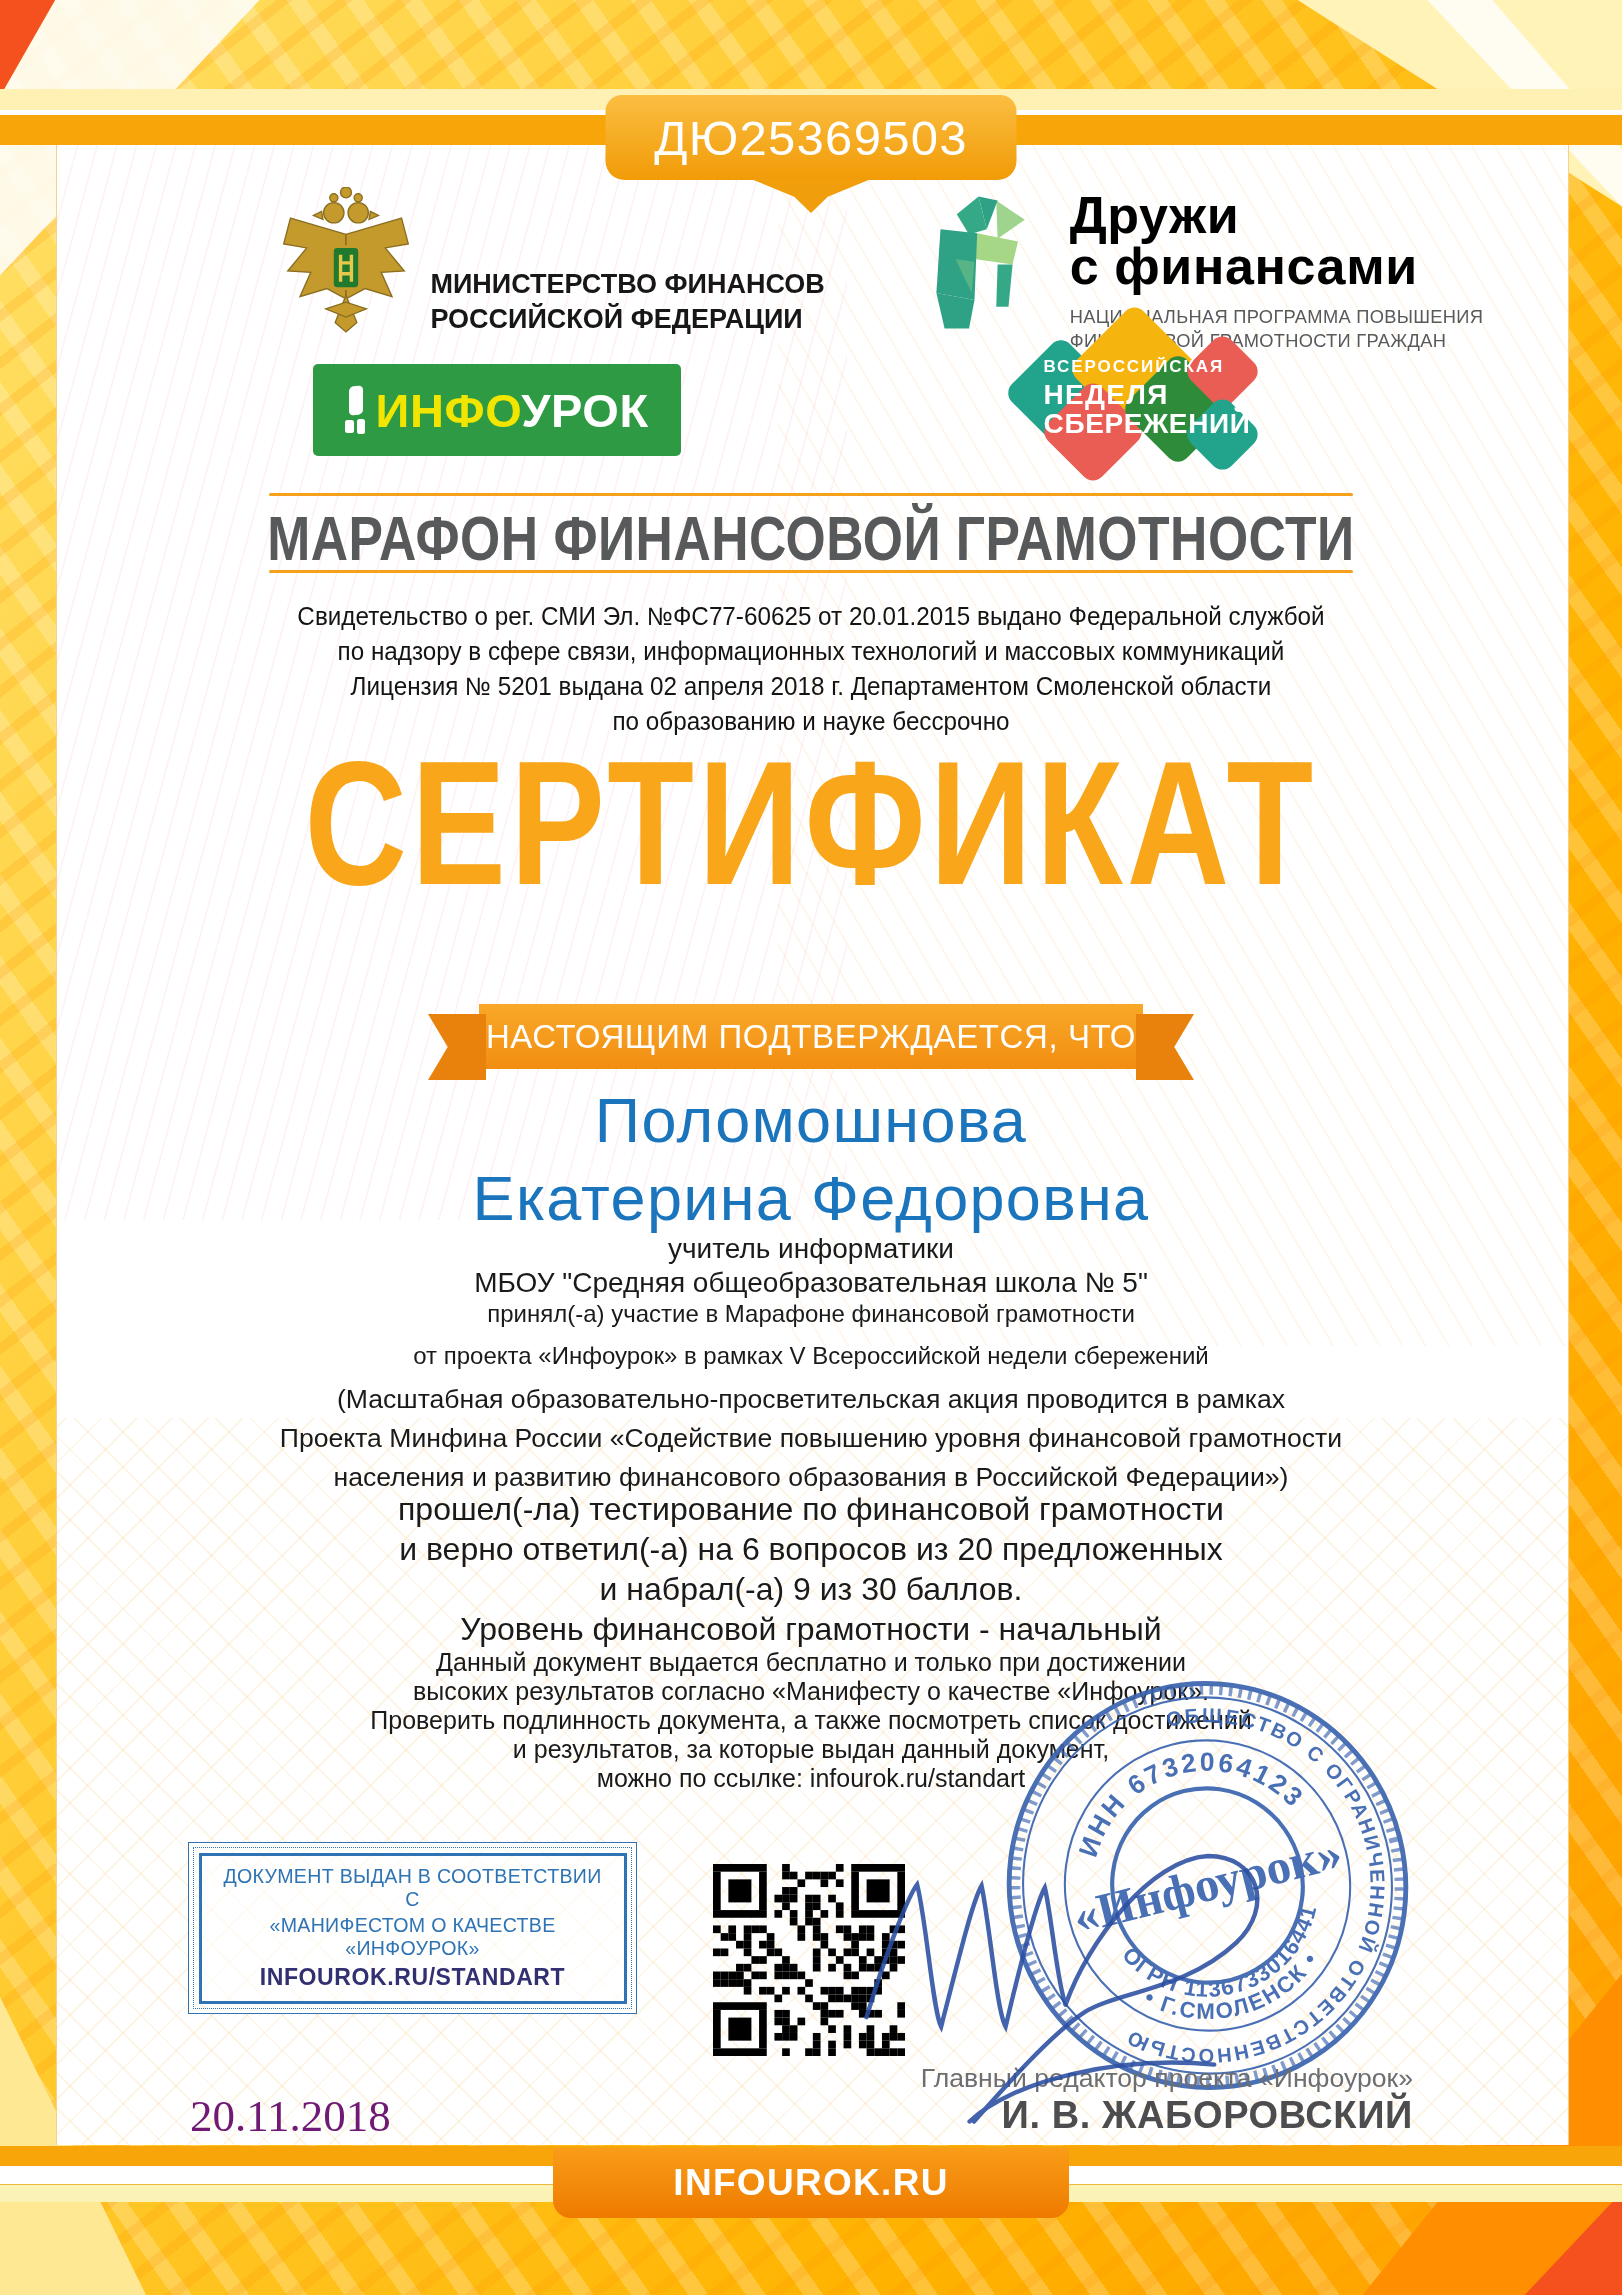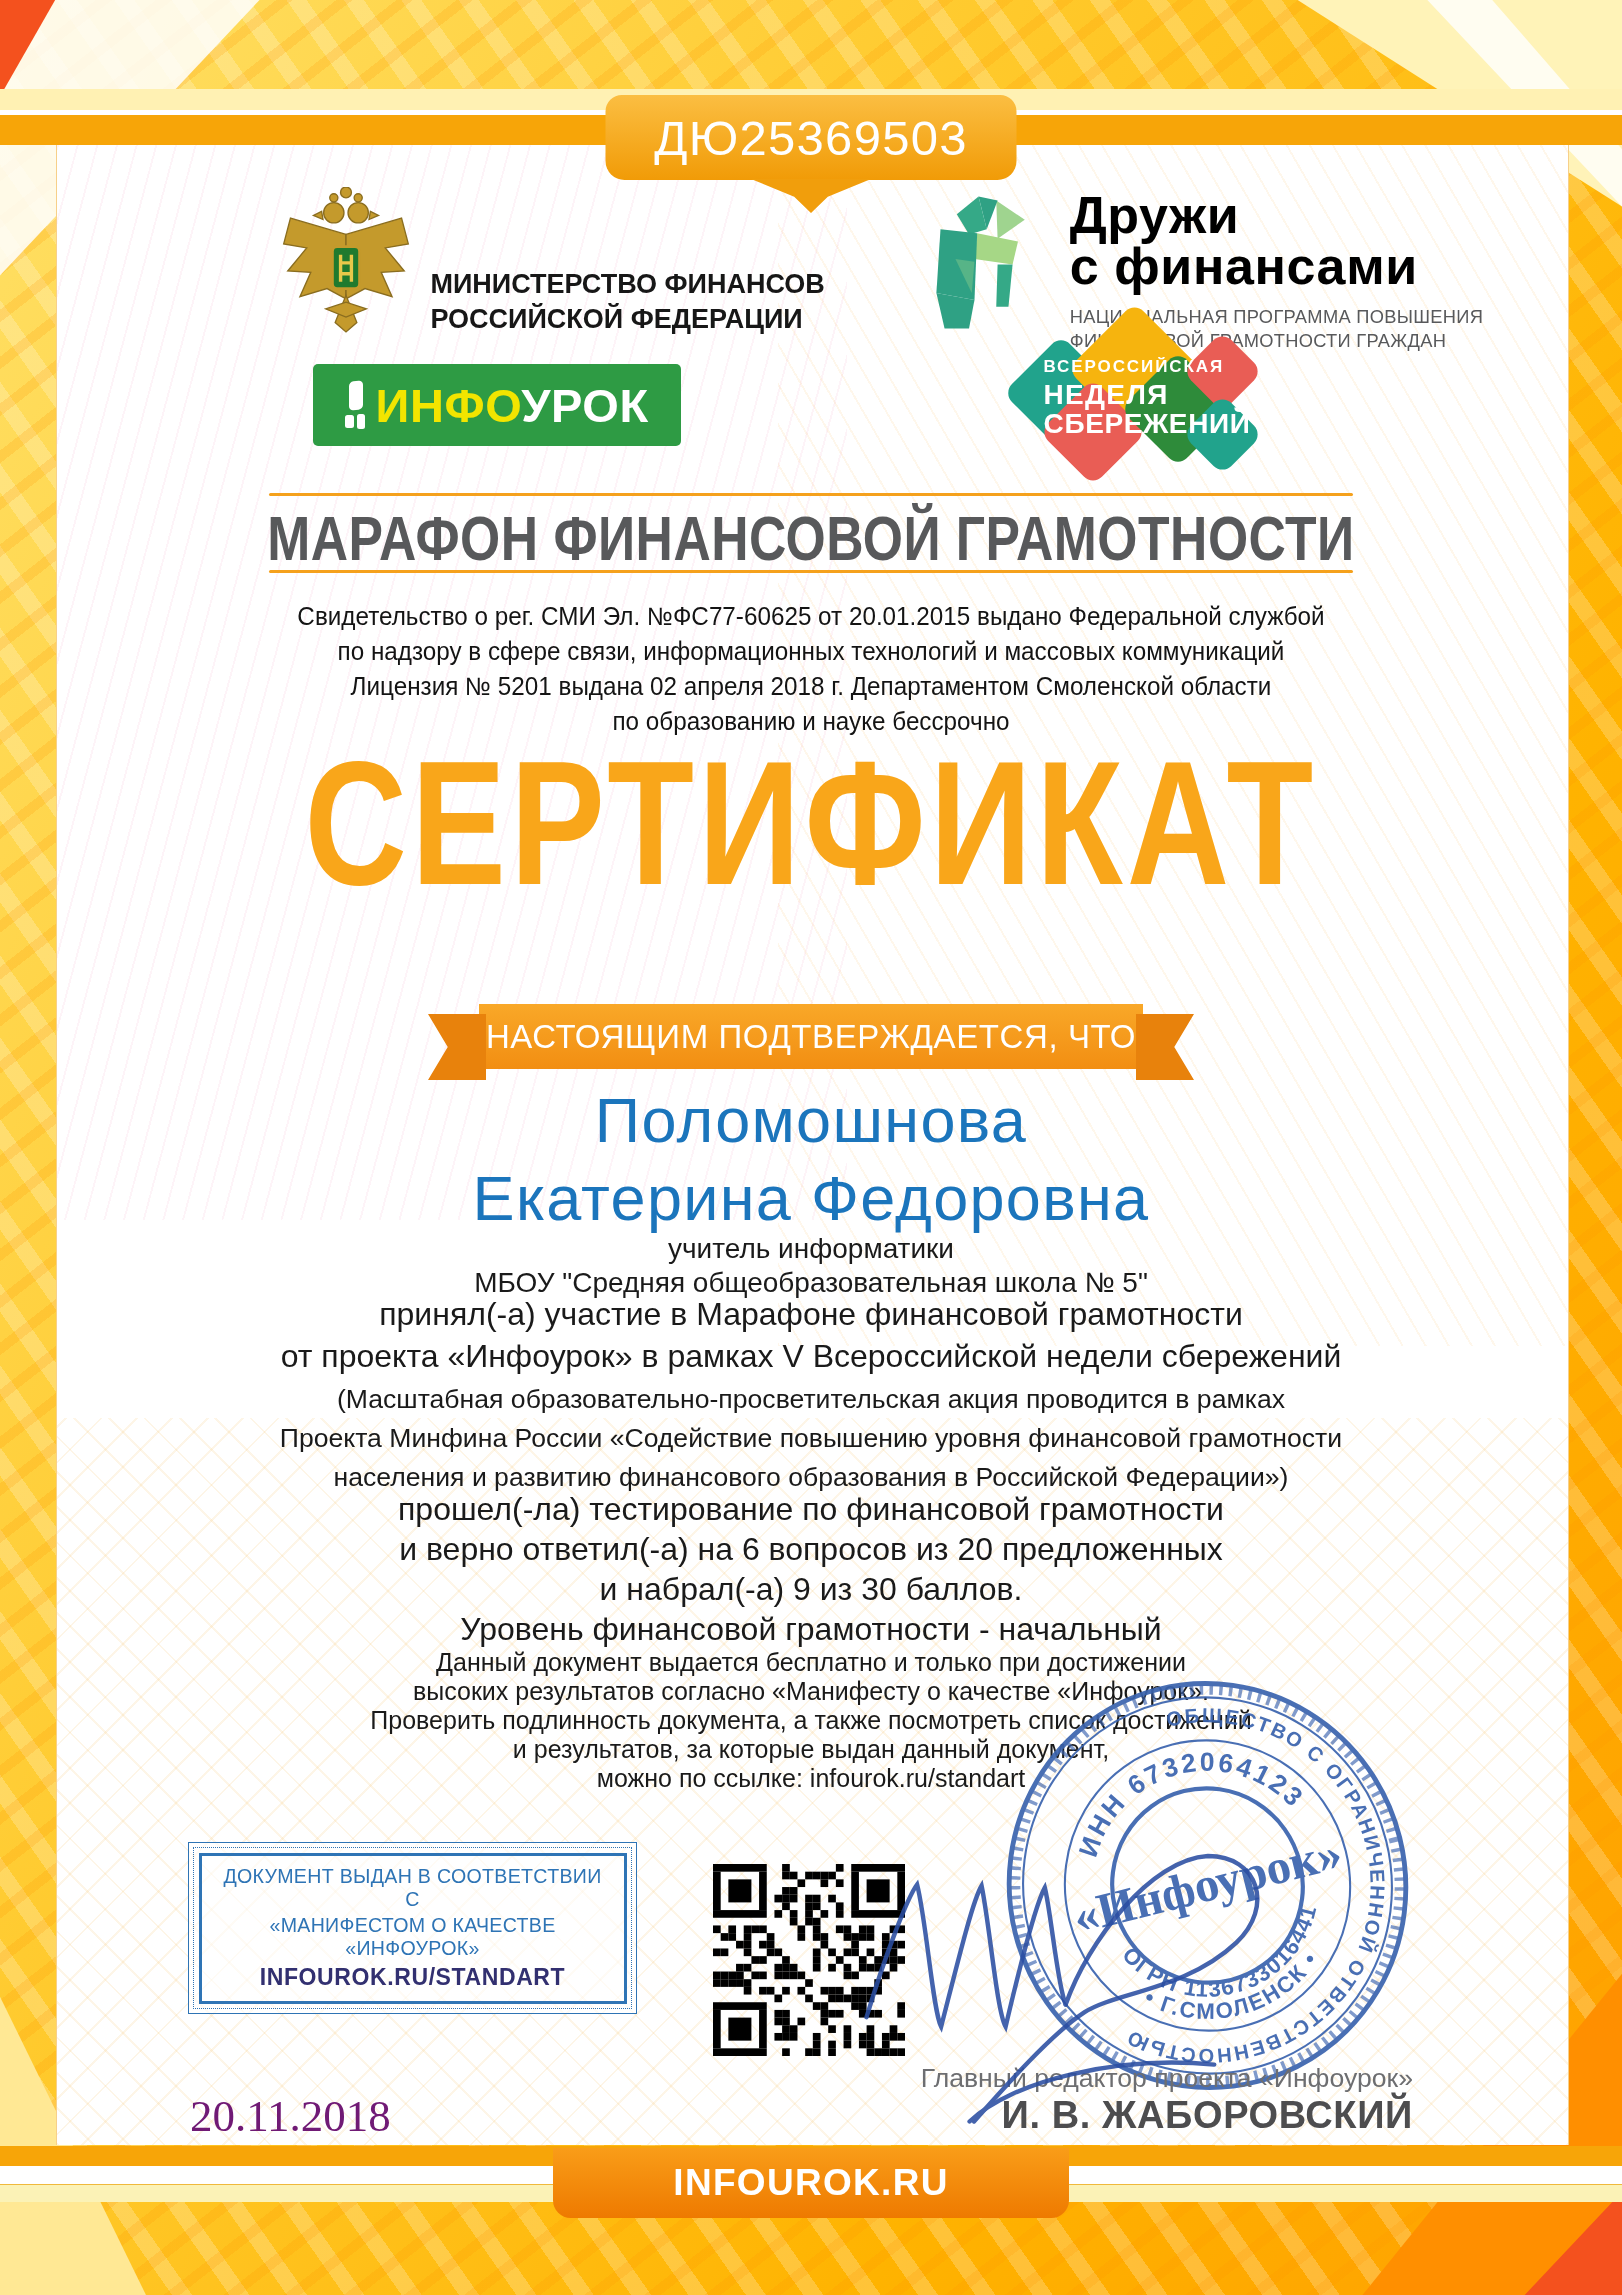--- a/index.html
+++ b/index.html
@@ -44,21 +44,21 @@
   .badge::after{content:"";position:absolute;left:50%;transform:translateX(-50%);bottom:-33px;
          width:120px;height:34px;background:#F19E0C;
          clip-path:polygon(0 0,100% 0,64% 52%,50% 100%,36% 52%);}
   
   .minfin{position:absolute;left:278px;top:187px;display:flex;align-items:flex-end;z-index:3;}
   .minfin-text{margin-left:16.4px;padding-top:46px;font-weight:bold;font-size:27px;line-height:1.32;color:#171717;}
   .druzhi{position:absolute;left:916px;top:190px;display:flex;z-index:3;}
   .druzhi-text{margin-left:17.7px;}
   .druzhi-title{font-weight:bold;font-size:52px;line-height:.98;color:#000000;letter-spacing:0.6px;}
   .druzhi-sub{margin-top:12.6px;font-size:18.3px;line-height:1.32;color:#58595B;letter-spacing:0.3px;}
-  .ifk-logo{position:absolute;left:313px;top:364px;width:368px;height:82px;background:#2E9B44;
+  .ifk-logo{position:absolute;left:313px;top:364px;width:368px;height:92px;background:#2E9B44;
         border-radius:5px;display:flex;align-items:center;justify-content:center;z-index:3;}
   .ifk-icon{width:21.5px;height:48px;position:relative;margin-right:8.9px;}
   .ifk-icon i{position:absolute;left:3.8px;top:0;width:14px;height:29px;background:#fff;border-radius:4.4px;
         transform:skewY(-6deg);}
   .ifk-icon b{position:absolute;left:0;top:34px;width:8.9px;height:12.6px;background:#fff;border-radius:2.5px;}
   .ifk-icon u{position:absolute;left:11.4px;top:33px;width:8.9px;height:15px;background:#fff;border-radius:2.5px;}
   .ifk-word{font-weight:bold;font-size:47px;letter-spacing:0.6px;line-height:1;}
   .ifk-word .p1{color:#F2E500;}
   .ifk-word .p2{color:#fff;}
   .nedelya{position:absolute;left:1017px;top:324px;width:253px;height:139px;z-index:3;}
@@ -79,21 +79,21 @@
       background:linear-gradient(180deg,#F9A828,#F28E12);color:#fff;text-align:center;
       font-size:33px;line-height:65px;letter-spacing:0.6px;z-index:4;}
   .ribbon::before,.ribbon::after{content:"";position:absolute;top:10px;width:58px;height:66px;background:#E8820C;}
   .ribbon::before{left:-51px;clip-path:polygon(0 0,100% 0,100% 100%,0 100%,34% 50%);}
   .ribbon::after{right:-51px;clip-path:polygon(0 0,100% 0,66% 50%,100% 100%,0 100%);}
   
   .name{font-weight:normal;color:#1B75BC;font-size:63px;letter-spacing:1.3px;}
   .name1{top:1084px;}.name2{top:1162px;}
   .position{top:1233px;font-size:28px;}
   .school{top:1267px;font-size:28px;}
-  .para1{top:1293px;font-size:32px;line-height:42px;}
+  .para1{top:1293px;font-size:24px;line-height:42px;}
   .note{top:1380px;font-size:26.6px;line-height:39px;}
   .results{top:1489px;font-size:32px;line-height:40px;}
   .disclaimer{top:1648px;font-size:25px;line-height:29px;}
   
   .manifest-box{position:absolute;left:188px;top:1842px;width:449px;height:172px;
       border:1.9px solid #2E74B5;background:rgba(255,255,255,.6);z-index:4;box-sizing:border-box;}
   .mb-dot{position:absolute;inset:3.8px;border:1.3px dotted #2E74B5;}
   .mb-in{position:absolute;inset:9.5px;border:3.2px solid #2E74B5;display:flex;flex-direction:column;
       align-items:center;justify-content:space-evenly;padding:6.3px 15px;text-align:center;}
   .mb-line{font-size:19.6px;color:#2E74B5;letter-spacing:0.3px;}

